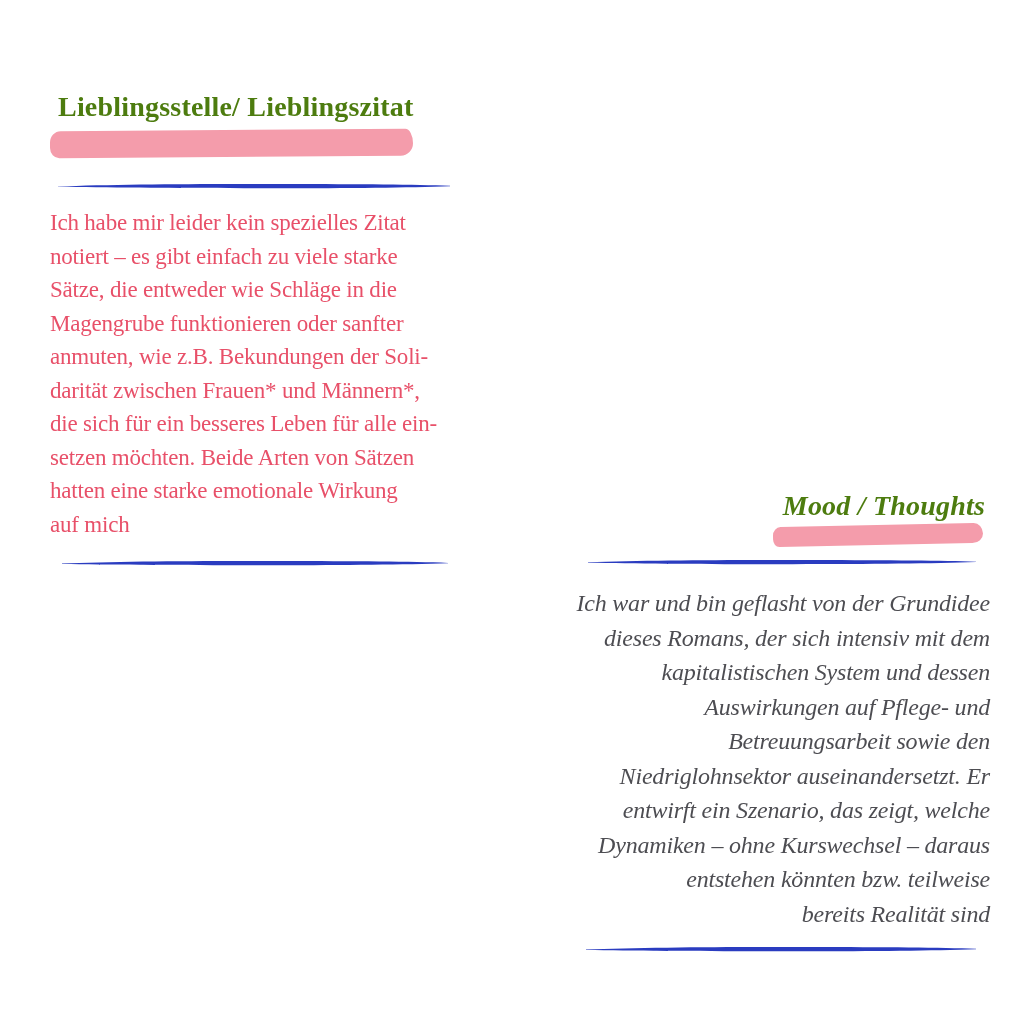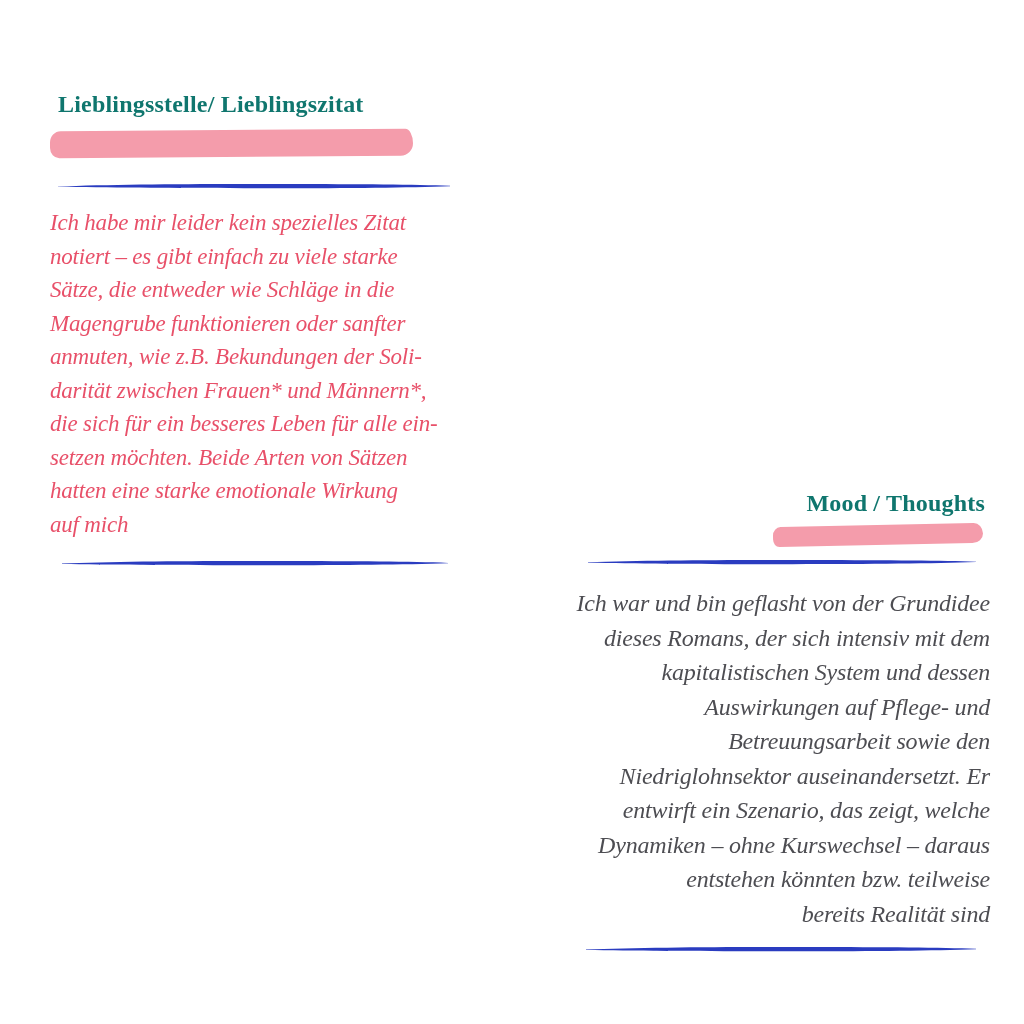--- a/index.html
+++ b/index.html
@@ -10,35 +10,36 @@
   .page {
     position: relative;
     width: 1024px;
     height: 1024px;
     background: #ffffff;
     overflow: hidden;
     font-family: "Liberation Serif", serif;
   }
   .heading {
     position: absolute;
-    color: #0f766e;
-    font-size: 24px;
+    color: #4d7c0f;
+    font-size: 28px;
     font-weight: 600;
     letter-spacing: 0.2px;
     white-space: nowrap;
   }
   .heading-left {
     left: 58px;
     top: 91px;
   }
   .heading-right {
     left: 530px;
     top: 490px;
     width: 455px;
     text-align: right;
+    font-style: italic;
   }
   .highlight {
     position: absolute;
     background: #f49cab;
   }
   .highlight-left {
     left: 50px;
     top: 130px;
     width: 363px;
     height: 27px;
@@ -65,21 +66,20 @@
   .line-left-top    { left: 56px;  top: 181px; width: 396px; }
   .line-left-bottom { left: 60px;  top: 558px; width: 390px; }
   .line-right-top   { left: 586px; top: 557px; width: 392px; }
   .line-right-bottom{ left: 584px; top: 944px; width: 394px; }
   .quote-text {
     position: absolute;
     left: 50px;
     top: 206px;
     width: 490px;
     color: #e85069;
-    font-style: italic;
     font-size: 23px;
     line-height: 33.5px;
     letter-spacing: -0.2px;
     white-space: pre-line;
   }
   .body-text {
     position: absolute;
     left: 500px;
     top: 586px;
     width: 490px;

